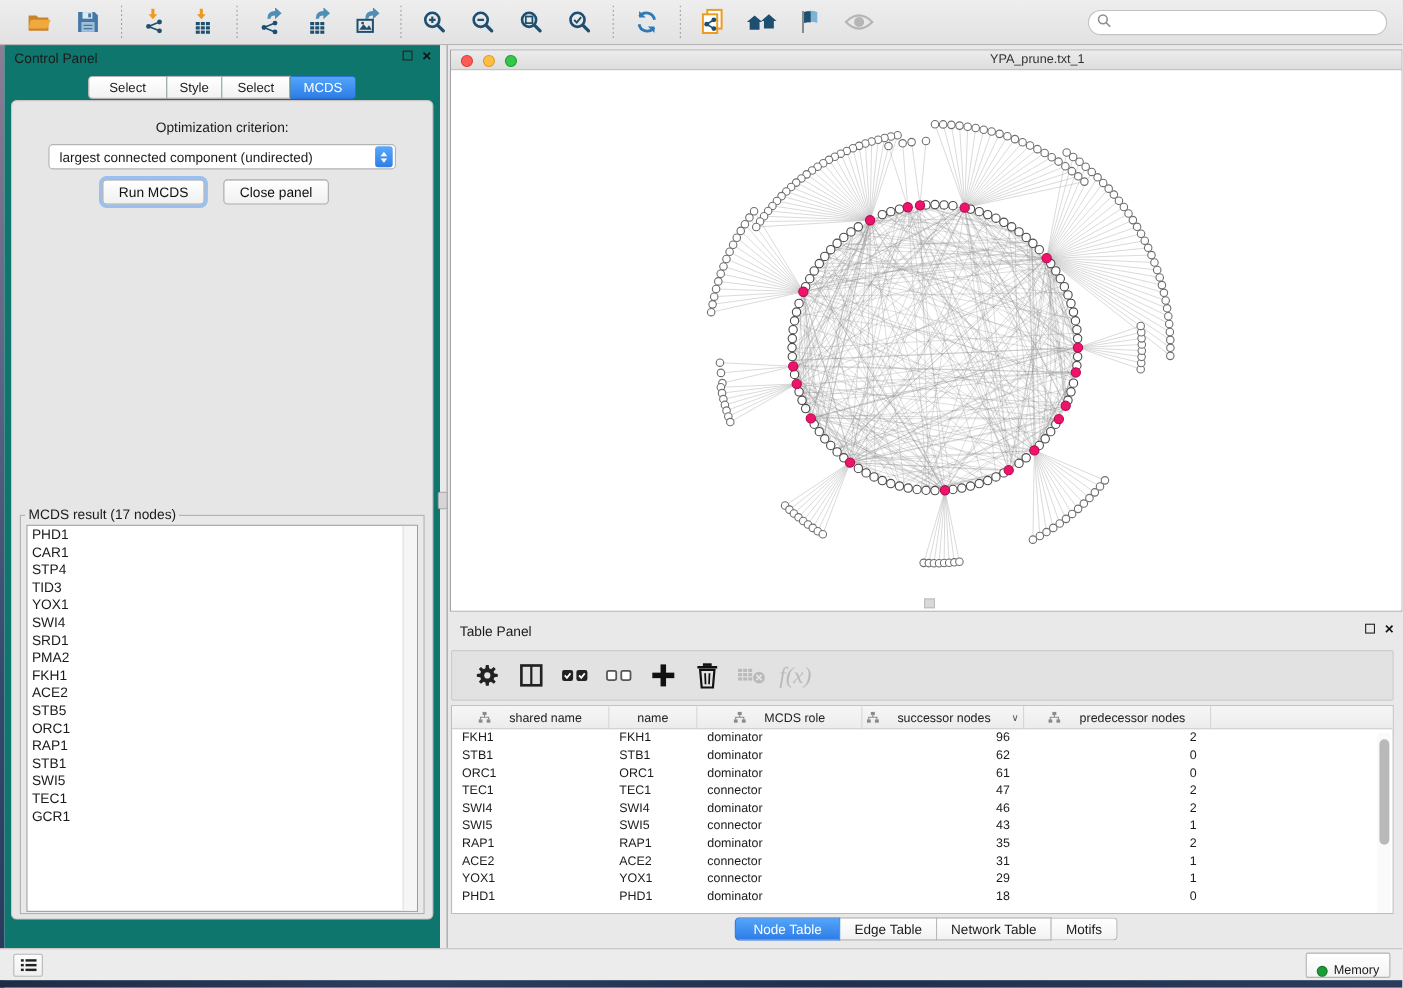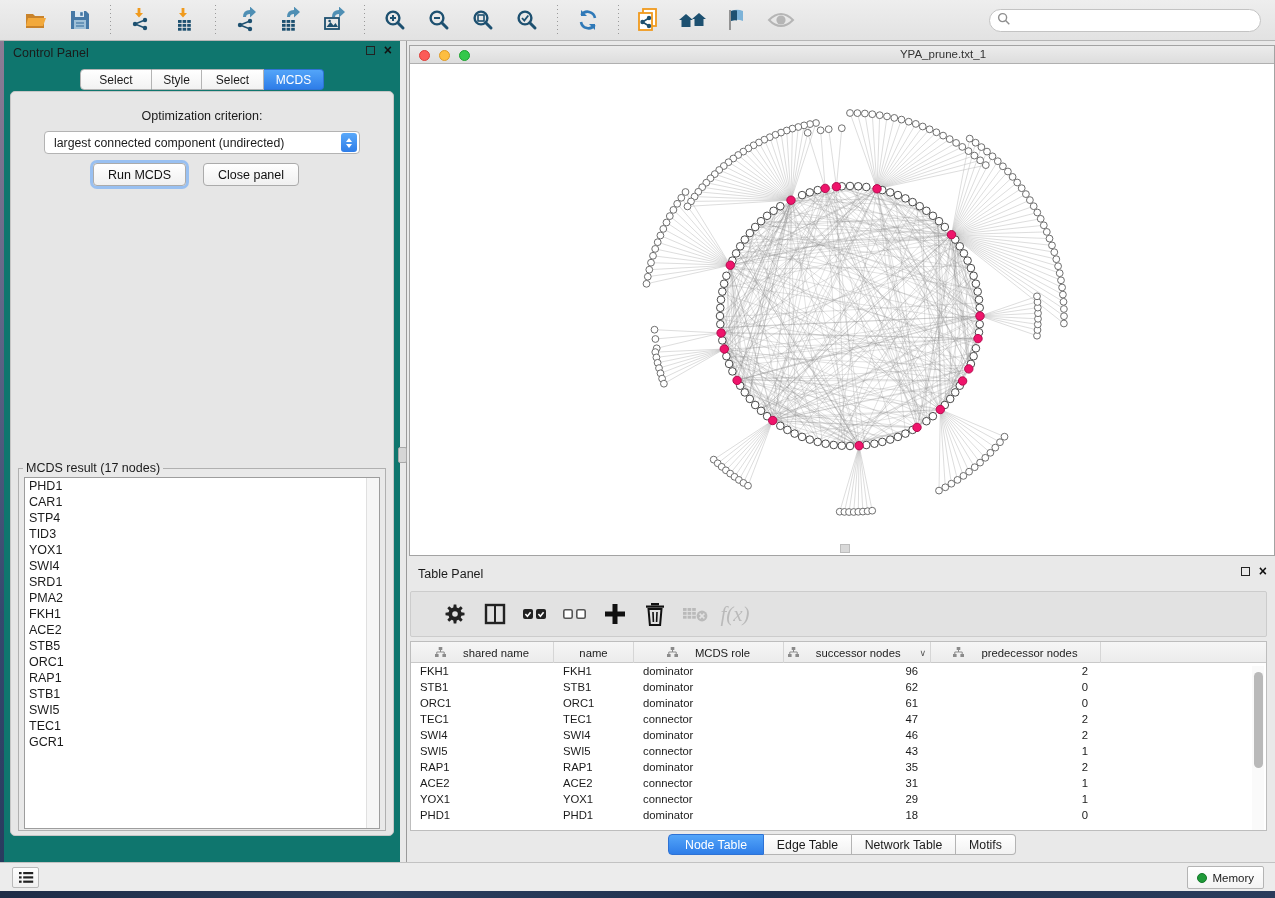--- a/index.html
+++ b/index.html
@@ -74,21 +74,21 @@
   #net-titlebar { position:relative; height:18px; background:linear-gradient(#ececec,#dddddd);
     border-bottom:1px solid #b0b0b0; }
   .tl { position:absolute; top:3.5px; width:11px; height:11px; border-radius:50%; cursor:pointer; }
   #net-title { position:absolute; left:533px; top:2px; transform:translateX(-50%); font-size:11.5px; color:#333; white-space:nowrap; }
   #net-canvas { position:absolute; left:0; top:18px; width:864px; height:491px; background:#fff; }
   #net-grip { position:absolute; left:430px; bottom:2px; width:10px; height:9px; background:#d9d9d9; border:1px solid #bdbdbd; }
 
   
   #table-panel { position:absolute; left:409px; top:562px; width:866px; height:300px; background:#e9e9e9; }
   #tp-toolbar { position:absolute; left:1px; top:29px; width:857px; height:46px; background:#e2e2e2;
-    border:1px solid #cccccc; border-radius:2px; display:flex; align-items:center; padding-left:24px; }
+    border:1px solid #cccccc; border-radius:2px; display:flex; align-items:center; padding-left:12px; }
   .tp-icon { width:28px; height:28px; display:flex; align-items:center; justify-content:center; margin:0 6px; cursor:pointer; }
   #node-table { position:absolute; left:1px; top:79px; width:857px; height:190px; background:#fff;
     border:1px solid #bdbdbd; overflow:hidden; }
   .t-grid { display:grid; grid-template-columns:143px 80px 150px 147px 170px 1fr; }
   #t-header { background:linear-gradient(#f6f6f6,#ececec); border-bottom:1px solid #c9c9c9; height:21px; }
   #t-header .hcell { display:flex; align-items:center; justify-content:center; gap:17px; font-size:11.3px; color:#222;
     border-right:1px solid #d6d6d6; height:21px; cursor:pointer; white-space:nowrap; overflow:hidden; }
   #t-header .hcell:last-child { border-right:none; }
   .sort-arrow { font-size:9px; color:#555; margin-left:2px; }
   .t-row { height:16px; }
@@ -98,21 +98,21 @@
   #t-thumb { position:absolute; left:1.5px; top:6px; width:9px; height:96px; background:#b9b9b9; border-radius:5px; }
 
   #tp-tabs { left:259px; top:272px; }
   #tp-tabs .seg-tab { font-size:12.3px; }
 
   
   #status-bar { position:absolute; left:0; top:862px; width:1275px; height:29px; background:#ececec; border-top:1px solid #c2c2c2; }
   #list-btn { position:absolute; left:12px; top:4px; width:27px; height:21px; background:linear-gradient(#fdfdfd,#f0f0f0);
     border:1px solid #b9b9b9; border-radius:2px; display:flex; align-items:center; justify-content:center; cursor:pointer; }
   #memory-btn { position:absolute; right:11px; top:3px; height:23px; background:linear-gradient(#ffffff,#f3f3f3);
-    border:1px solid #b4b4b4; border-radius:2px; display:flex; align-items:center; gap:5px; padding:0 9px; cursor:pointer; }
+    border:1px solid #b4b4b4; border-radius:2px; display:flex; align-items:flex-end; gap:5px; padding:0 9px; cursor:pointer; }
   #memory-dot { width:10px; height:10px; border-radius:50%; background:#1f9a39; border:1px solid #14782a; }
   #memory-label { font-size:11.5px; }
 </style>
 </head>
 <body>
 
 <div id="app">
 
   <div id="toolbar">
     <div class="tb-icon">

